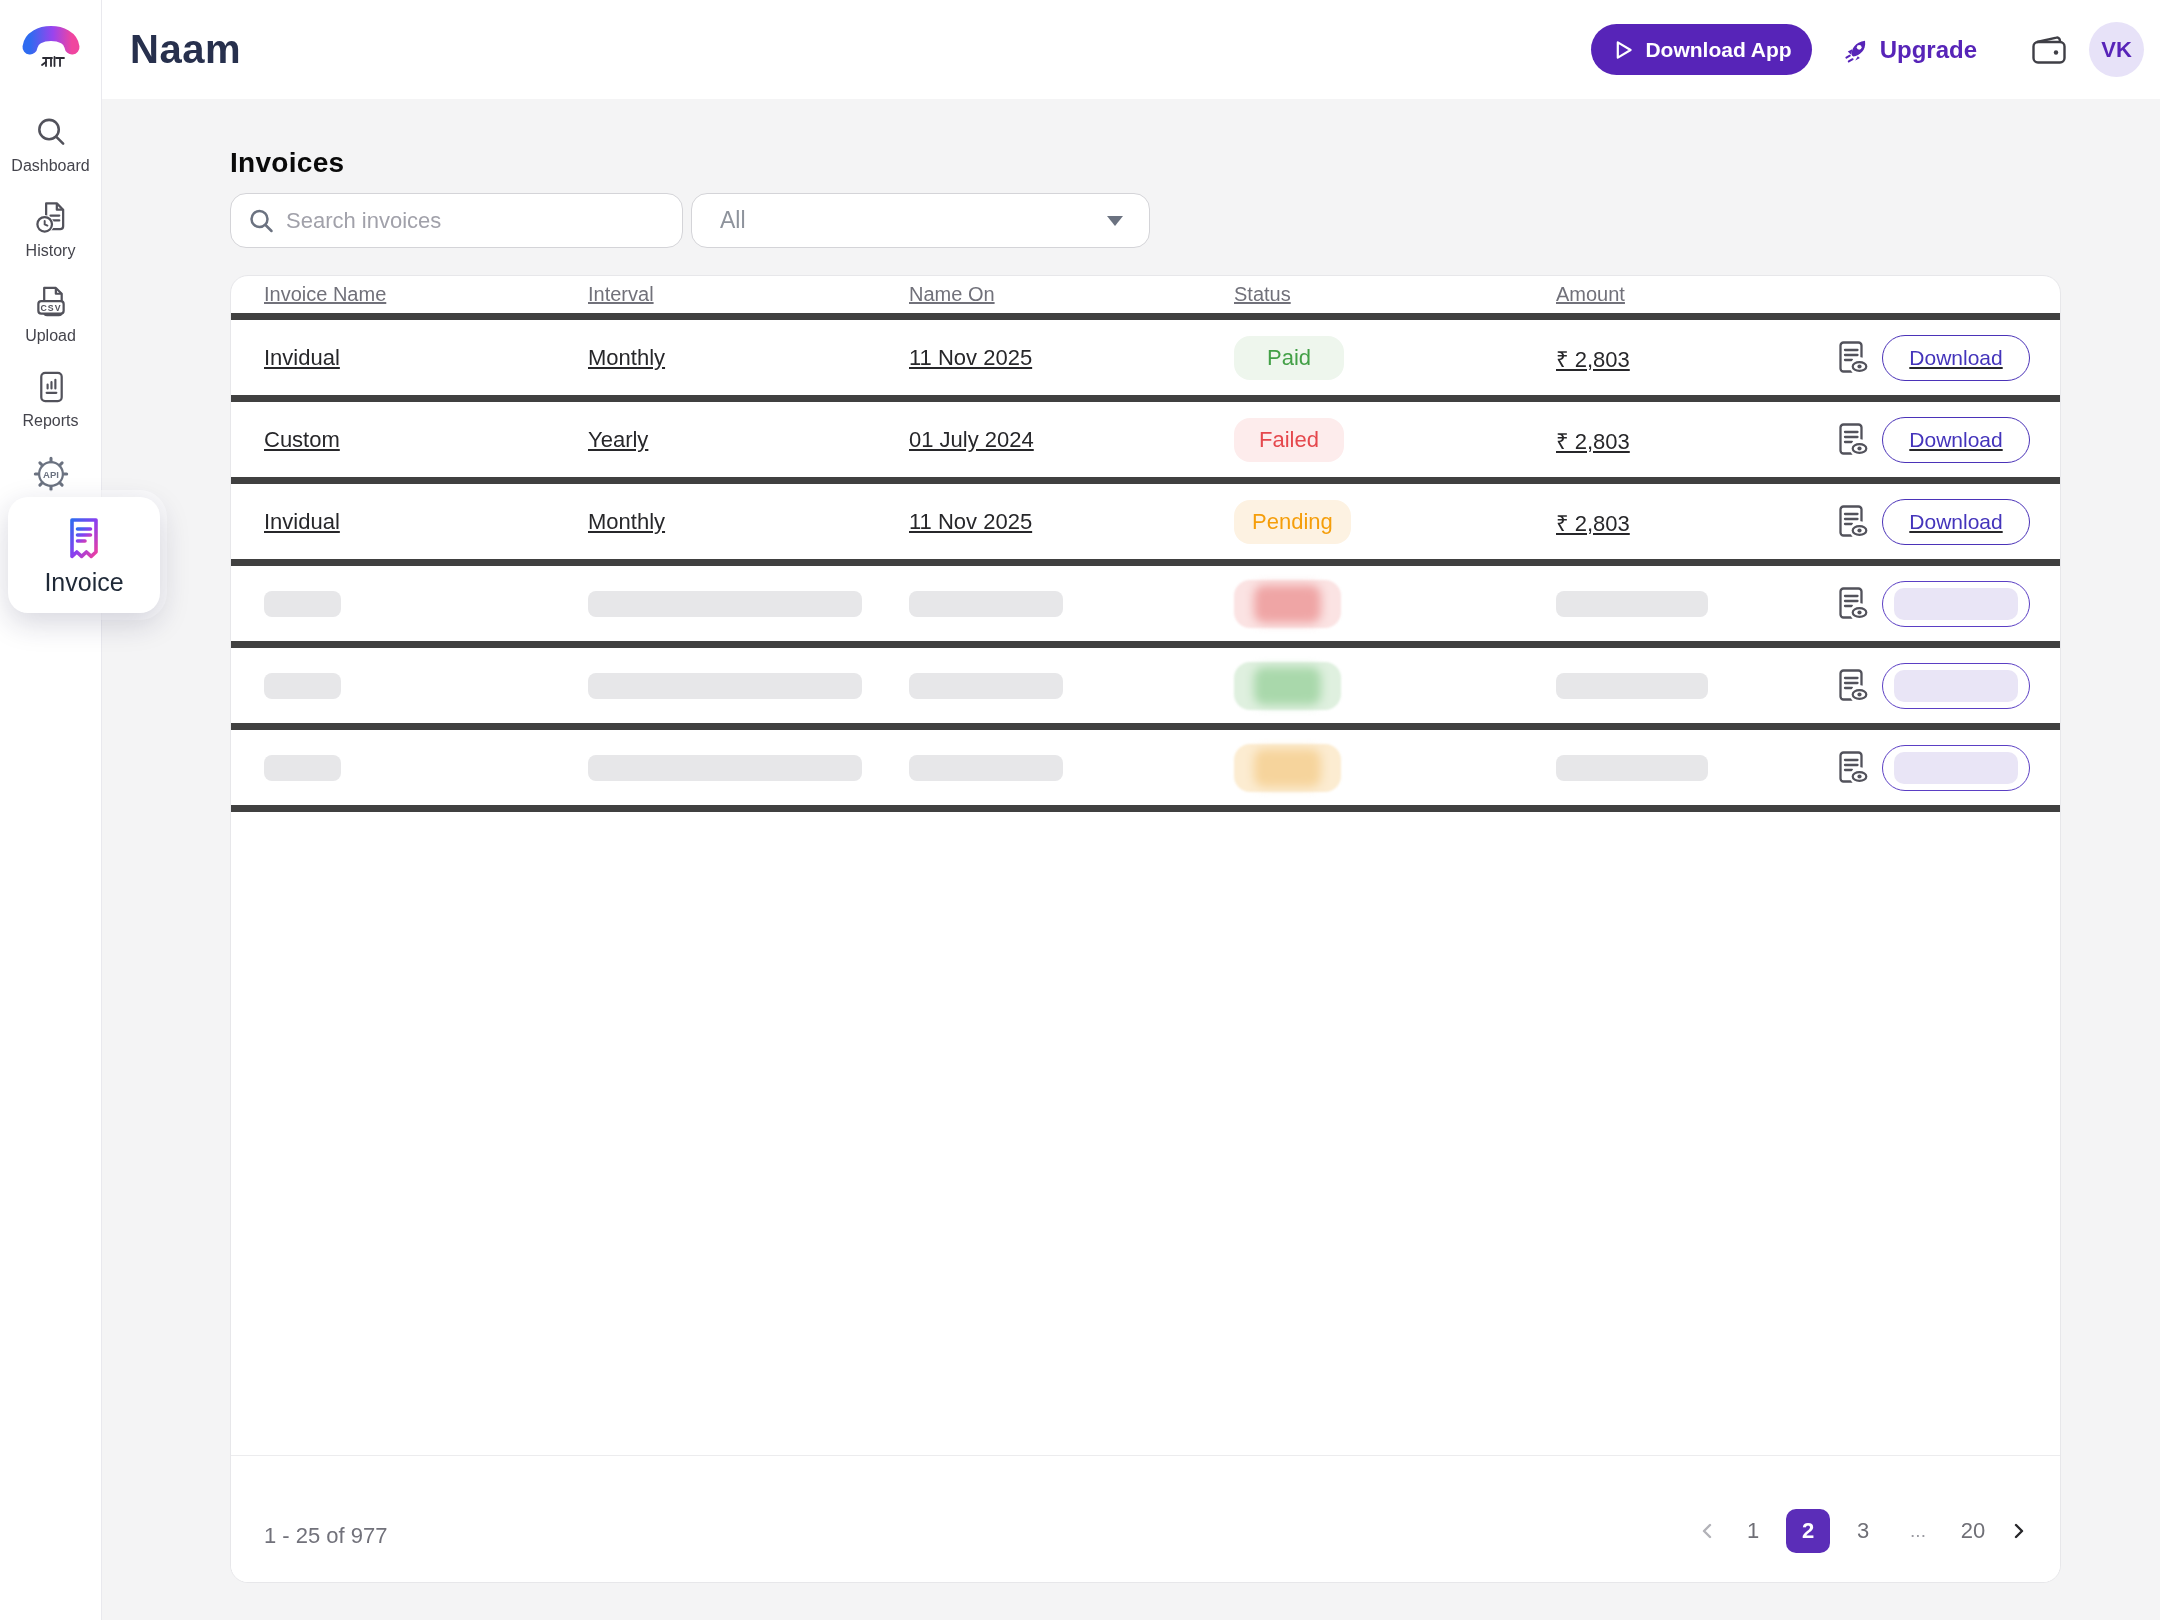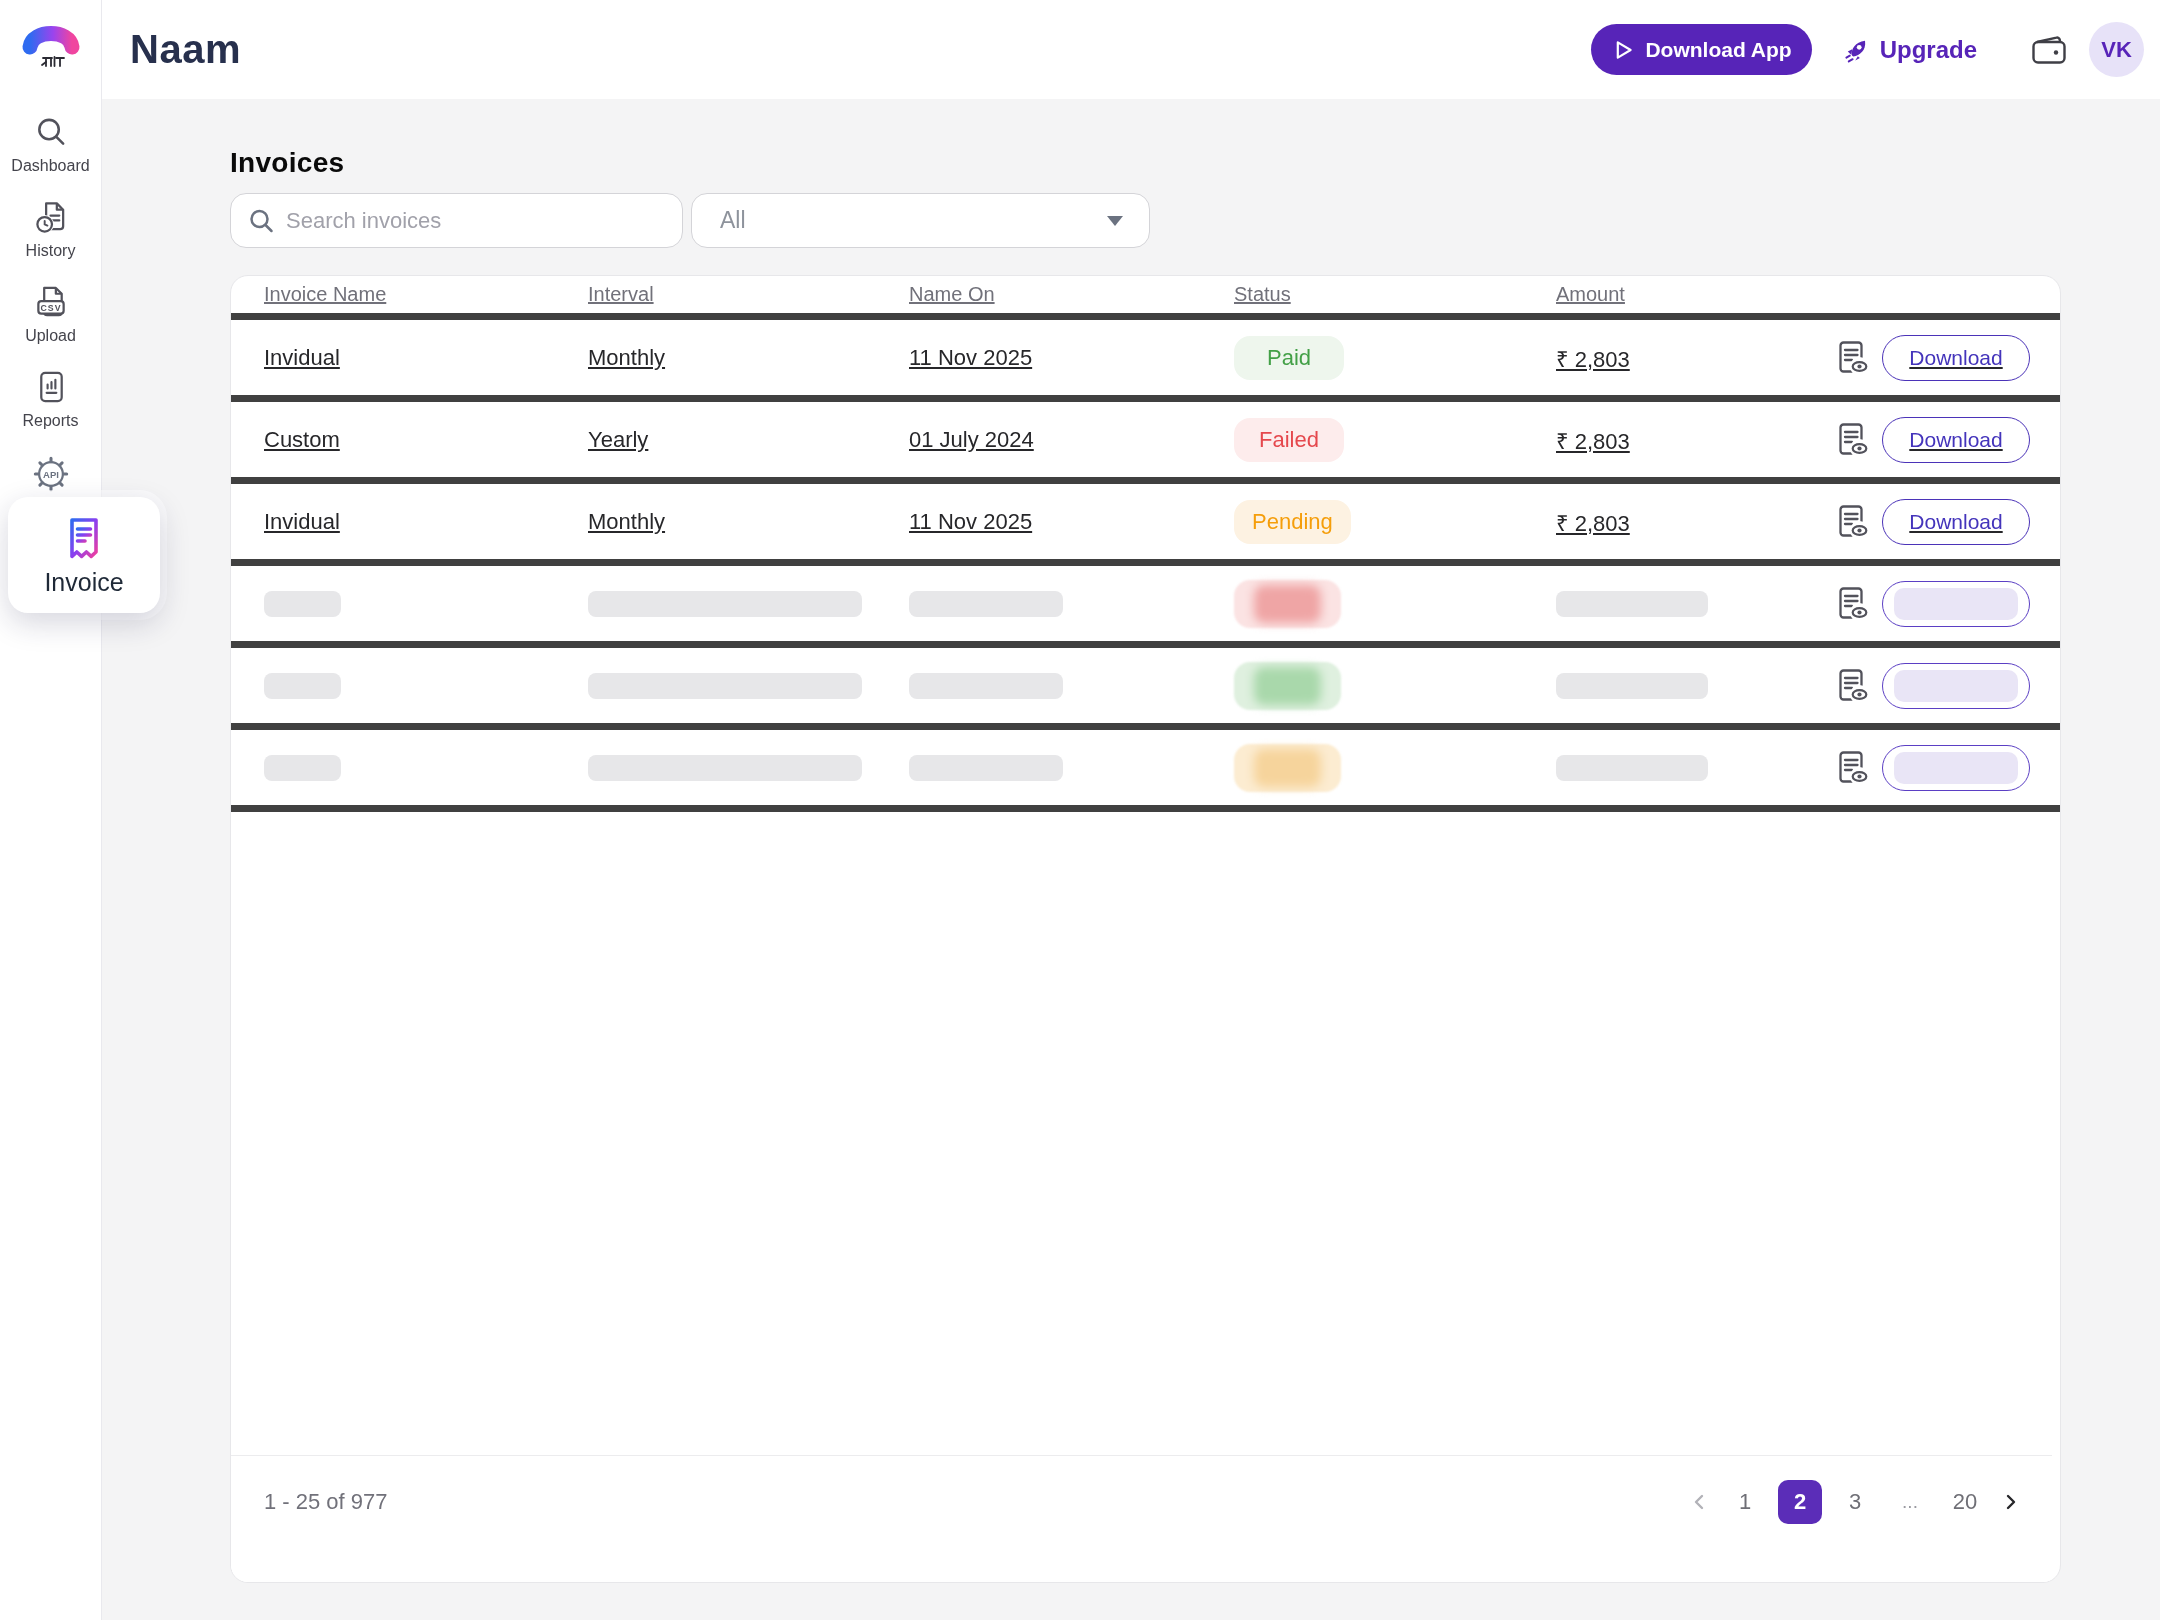--- a/index.html
+++ b/index.html
@@ -64,22 +64,22 @@
   .sk.c1 { width:77px; } .sk.c2 { width:274px; } .sk.c3 { width:154px; } .sk.c5 { width:152px; }
   .sk-badge { width:107px; height:48px; border-radius:16px; position:relative; justify-self:start; filter:blur(1px); }
   .sk-badge i { position:absolute; left:20px; right:20px; top:5px; bottom:5px; border-radius:10px; filter:blur(5px); }
   .sk-badge.failed  { background:#fbe3e3; } .sk-badge.failed i  { background:#efa5a5; }
   .sk-badge.paid    { background:#dff0df; } .sk-badge.paid i    { background:#a9d8ab; }
   .sk-badge.pending { background:#fcecd1; } .sk-badge.pending i { background:#f6d49c; }
   .sk-dl { width:148px; height:46px; border:1.5px solid #5b3fc4; border-radius:24px; display:flex; align-items:center; justify-content:center; background:#fff; }
   .sk-dl i { width:124px; height:32px; border-radius:10px; background:#e9e5f6; }
 
   
-  .pager-row { position:absolute; left:0; right:8px; bottom:0; height:127px; border-top:1px solid #ececee;
-    display:flex; align-items:flex-start; padding:24px 30px 0 33px; background:#fff; }
+  .pager-row { position:absolute; left:0; right:0; bottom:0; height:127px; border-top:1px solid #ececee;
+    display:flex; align-items:center; padding:24px 30px 0 33px; background:#fff; }
   .page-summary { font-size:22px; color:#71717a; margin-top:9px; }
   .pager { margin-left:auto; display:flex; align-items:center; gap:11px; }
   .page-btn { min-width:44px; height:44px; border-radius:10px; display:flex; align-items:center; justify-content:center;
     font-size:22px; color:#6f6f76; background:transparent; border:none; cursor:pointer; font-family:inherit; }
   .page-btn.active { background:#5b2db8; color:#fff; font-weight:600; }
   .page-btn.dots { cursor:default; color:#9a9aa1; font-size:19px; }
   .chev { background:none; border:none; cursor:pointer; display:flex; align-items:center; height:44px; }
 
   svg { display:block; }
   svg text { font-family:"Liberation Sans", sans-serif; }

